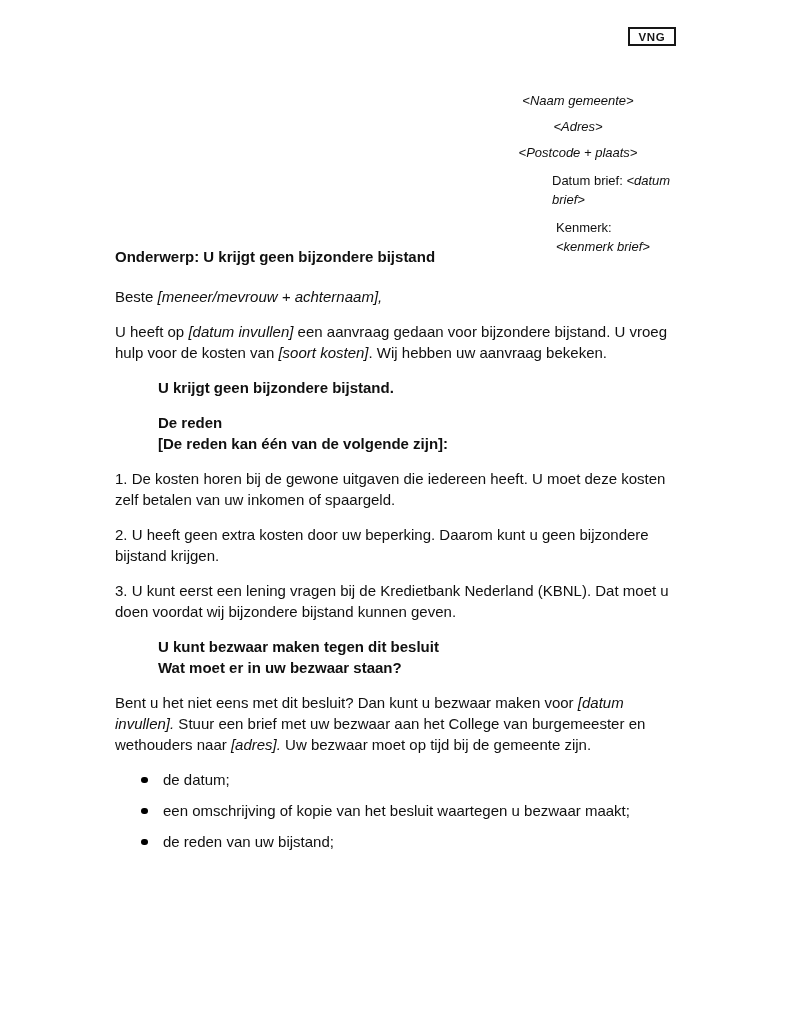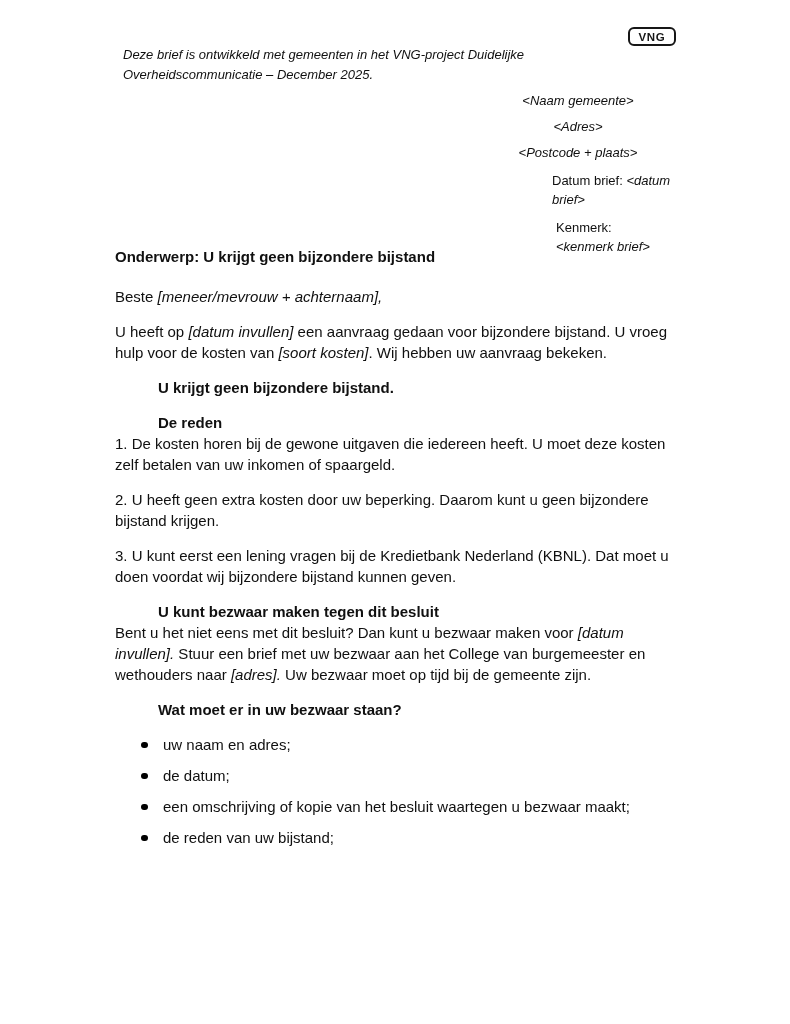--- a/index.html
+++ b/index.html
@@ -10,21 +10,21 @@
     color:#101010;
     font-family:"Liberation Sans", sans-serif;
     overflow:hidden;
   }
   
   .logo {
     position:absolute; top:27px; left:628px;
     width:48px; height:19px;
     box-sizing:border-box;
     border:2.6px solid #161616;
-    border-radius:6px;
+    border-radius:0;
     display:flex; align-items:center; justify-content:center;
     font-weight:700; font-size:11.5px; letter-spacing:0.7px;
     color:#161616;
   }
   
   .note {
     position:absolute; top:45px; left:123px;
     width:516px;
     font-style:italic;
     font-size:13px; line-height:19.5px;
@@ -78,45 +78,44 @@
 </style>
 </head>
 <body>
 
 <div class="page">
 
   <div class="logo">
     <span>VNG</span>
   </div>
 
-  <div class="note">Deze brief is ontwikkeld met gemeenten in het VNG-project Duidelijke Overheidscommunicatie – December 2025.</div>
 
   <div class="address">
     <div>
         <div class="addr-line">&lt;Naam gemeente&gt;</div>
         <div class="addr-line">&lt;Adres&gt;</div>
         <div class="addr-line">&lt;Postcode + plaats&gt;</div>
       </div>
     <div class="addr-field"><span>Datum brief: </span><span class="i">&lt;datum brief&gt;</span></div>
     <div class="addr-field indent"><span>Kenmerk: </span><span class="i">&lt;kenmerk brief&gt;</span></div>
   </div>
 
   <div class="letter-body">
     <p class="para gap-lg"><span>Onderwerp: U krijgt geen bijzondere bijstand</span></p>
       <p class="para"><span>Beste </span><span class="i">[meneer/mevrouw + achternaam],</span></p>
       <p class="para"><span>U heeft op </span><span class="i">[datum invullen]</span><span> een aanvraag gedaan voor bijzondere bijstand. U vroeg hulp voor de kosten van </span><span class="i">[soort kosten]</span><span>. Wij hebben uw aanvraag bekeken.</span></p>
       <p class="para"><span class="b">U krijgt geen bijzondere bijstand.</span></p>
       <p class="para tight"><span class="b">De reden</span></p>
+      <p class="para"><span class="b">[De reden kan één van de volgende zijn]:</span></p>
       <p class="para"><span>1. De kosten horen bij de gewone uitgaven die iedereen heeft. U moet deze kosten zelf betalen van uw inkomen of spaargeld.</span></p>
       <p class="para"><span>2. U heeft geen extra kosten door uw beperking. Daarom kunt u geen bijzondere bijstand krijgen.</span></p>
       <p class="para"><span>3. U kunt eerst een lening vragen bij de Kredietbank Nederland (KBNL). Dat moet u doen voordat wij bijzondere bijstand kunnen geven.</span></p>
       <p class="para tight"><span class="b">U kunt bezwaar maken tegen dit besluit</span></p>
+      <p class="para"><span class="b">Wat moet er in uw bezwaar staan?</span></p>
       <p class="para"><span>Bent u het niet eens met dit besluit? Dan kunt u bezwaar maken voor </span><span class="i">[datum invullen].</span><span> Stuur een brief met uw bezwaar aan het College van burgemeester en wethouders naar </span><span class="i">[adres].</span><span> Uw bezwaar moet op tijd bij de gemeente zijn.</span></p>
-      <p class="para"><span class="b">Wat moet er in uw bezwaar staan?</span></p>
       <ul class="obj-list">
-        <li>uw naam en adres;</li>
         <li>de datum;</li>
         <li>een omschrijving of kopie van het besluit waartegen u bezwaar maakt;</li>
         <li>de reden van uw bijstand;</li>
       </ul>
   </div>
 
 </div>
 
 </body></html>

